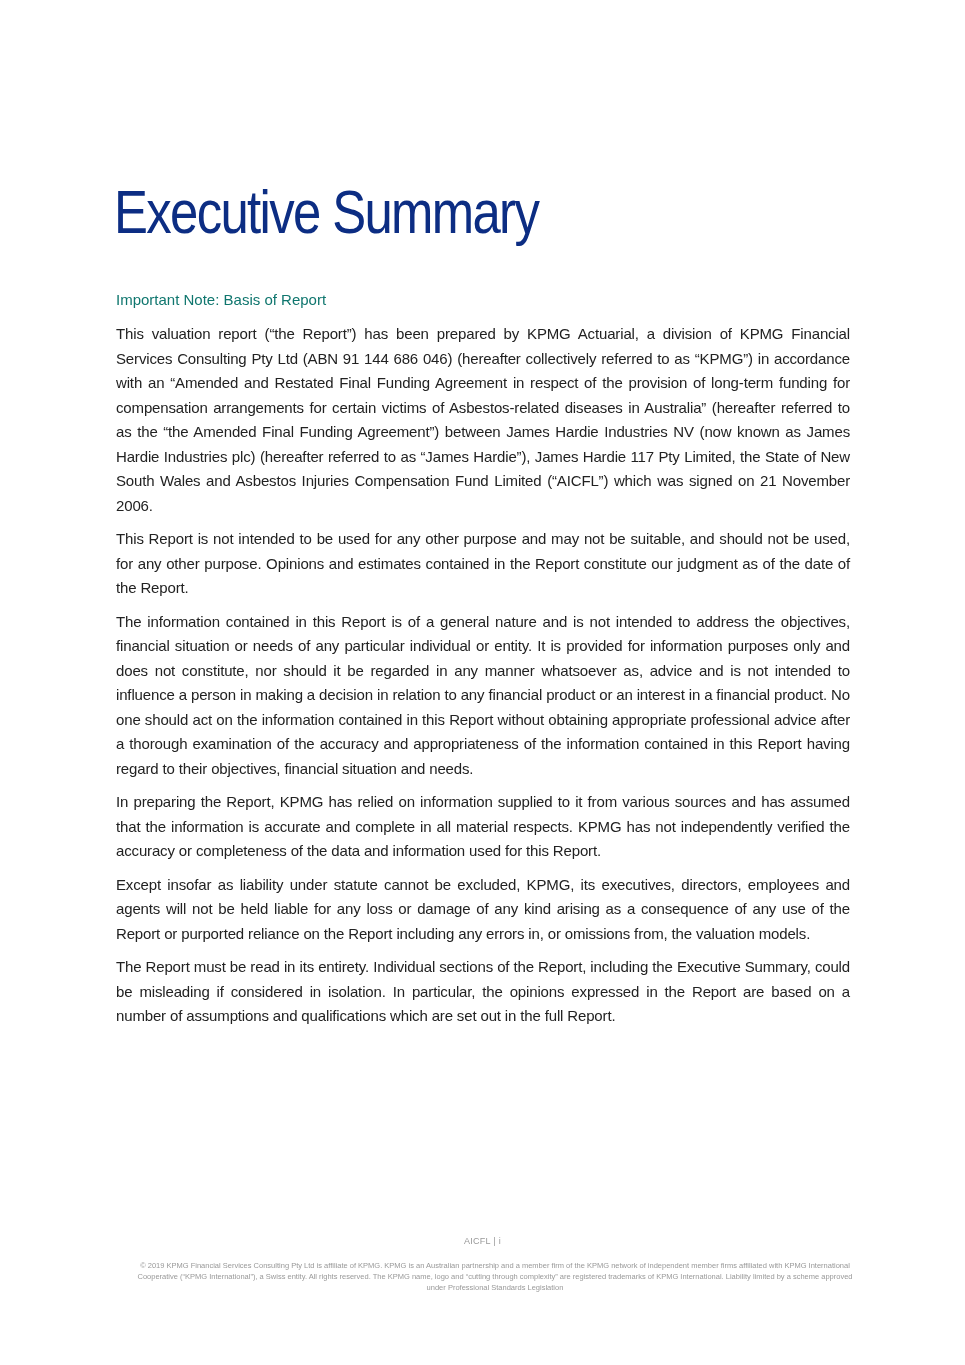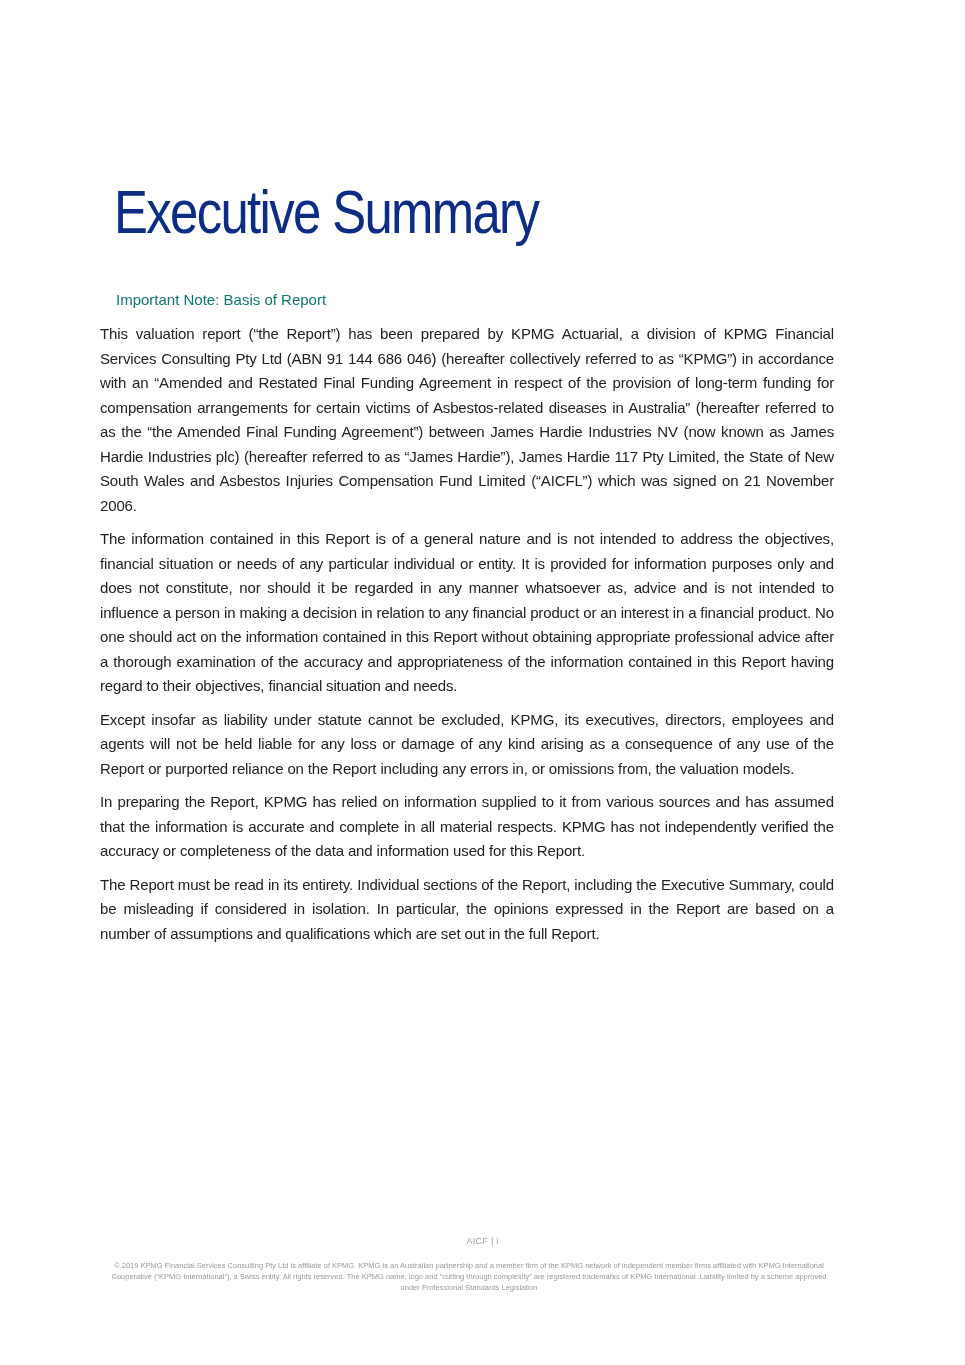--- a/index.html
+++ b/index.html
@@ -10,43 +10,44 @@
     font-family: "Liberation Sans Narrow", "Liberation Sans", sans-serif;
     font-size: 62px; color: #0c2d83; letter-spacing: -2px;
     transform: scaleX(0.82); transform-origin: left top;
     line-height: 80px; font-weight: 400;
   }
   .subhead {
     position: absolute; left: 116px; top: 290px;
     font-size: 15px; color: #0f766e; line-height: 20px;
   }
   .body {
-    position: absolute; left: 100px; top: 322px; width: 734px;
+    position: absolute; left: 116px; top: 322px; width: 734px;
   }
   .body p {
     margin: 0 0 9px 0; font-size: 15px; line-height: 24.5px; color: #222;
     text-align: justify; letter-spacing: -0.15px;
   }
   .footer-page {
     position: absolute; left: 0; width: 965px; top: 1236px;
     text-align: center; font-size: 9px; color: #999; letter-spacing: 0.3px;
   }
   .footer-legal {
-    position: absolute; left: 104px; width: 730px; top: 1260px;
+    position: absolute; left: 130px; width: 730px; top: 1260px;
     text-align: center; font-size: 7.5px; line-height: 11px; color: #999;
   }
 </style>
 </head>
 <body>
 
 <div class="page">
   <div class="title">Executive Summary</div>
   <div class="subhead">Important Note: Basis of Report</div>
   <div class="body">
     <p>This valuation report (“the Report”) has been prepared by KPMG Actuarial, a division of KPMG Financial Services Consulting Pty Ltd (ABN 91 144 686 046) (hereafter collectively referred to as “KPMG”) in accordance with an “Amended and Restated Final Funding Agreement in respect of the provision of long-term funding for compensation arrangements for certain victims of Asbestos-related diseases in Australia” (hereafter referred to as the “the Amended Final Funding Agreement”) between James Hardie Industries NV (now known as James Hardie Industries plc) (hereafter referred to as “James Hardie”), James Hardie 117 Pty Limited, the State of New South Wales and Asbestos Injuries Compensation Fund Limited (“AICFL”) which was signed on 21 November 2006.</p>
+    <p>This Report is not intended to be used for any other purpose and may not be suitable, and should not be used, for any other purpose. Opinions and estimates contained in the Report constitute our judgment as of the date of the Report.</p>
     <p>The information contained in this Report is of a general nature and is not intended to address the objectives, financial situation or needs of any particular individual or entity. It is provided for information purposes only and does not constitute, nor should it be regarded in any manner whatsoever as, advice and is not intended to influence a person in making a decision in relation to any financial product or an interest in a financial product. No one should act on the information contained in this Report without obtaining appropriate professional advice after a thorough examination of the accuracy and appropriateness of the information contained in this Report having regard to their objectives, financial situation and needs.</p>
+    <p>In preparing the Report, KPMG has relied on information supplied to it from various sources and has assumed that the information is accurate and complete in all material respects. KPMG has not independently verified the accuracy or completeness of the data and information used for this Report.</p>
     <p>Except insofar as liability under statute cannot be excluded, KPMG, its executives, directors, employees and agents will not be held liable for any loss or damage of any kind arising as a consequence of any use of the Report or purported reliance on the Report including any errors in, or omissions from, the valuation models.</p>
-    <p>In preparing the Report, KPMG has relied on information supplied to it from various sources and has assumed that the information is accurate and complete in all material respects. KPMG has not independently verified the accuracy or completeness of the data and information used for this Report.</p>
     <p>The Report must be read in its entirety. Individual sections of the Report, including the Executive Summary, could be misleading if considered in isolation. In particular, the opinions expressed in the Report are based on a number of assumptions and qualifications which are set out in the full Report.</p>
   </div>
-  <div class="footer-page">AICF | i</div>
+  <div class="footer-page">AICFL | i</div>
   <div class="footer-legal">© 2019 KPMG Financial Services Consulting Pty Ltd is affiliate of KPMG. KPMG is an Australian partnership and a member firm of the KPMG network of independent member firms affiliated with KPMG International Cooperative (“KPMG International”), a Swiss entity. All rights reserved. The KPMG name, logo and “cutting through complexity” are registered trademarks of KPMG International. Liability limited by a scheme approved under Professional Standards Legislation</div>
 </div>
 
 </body></html>

